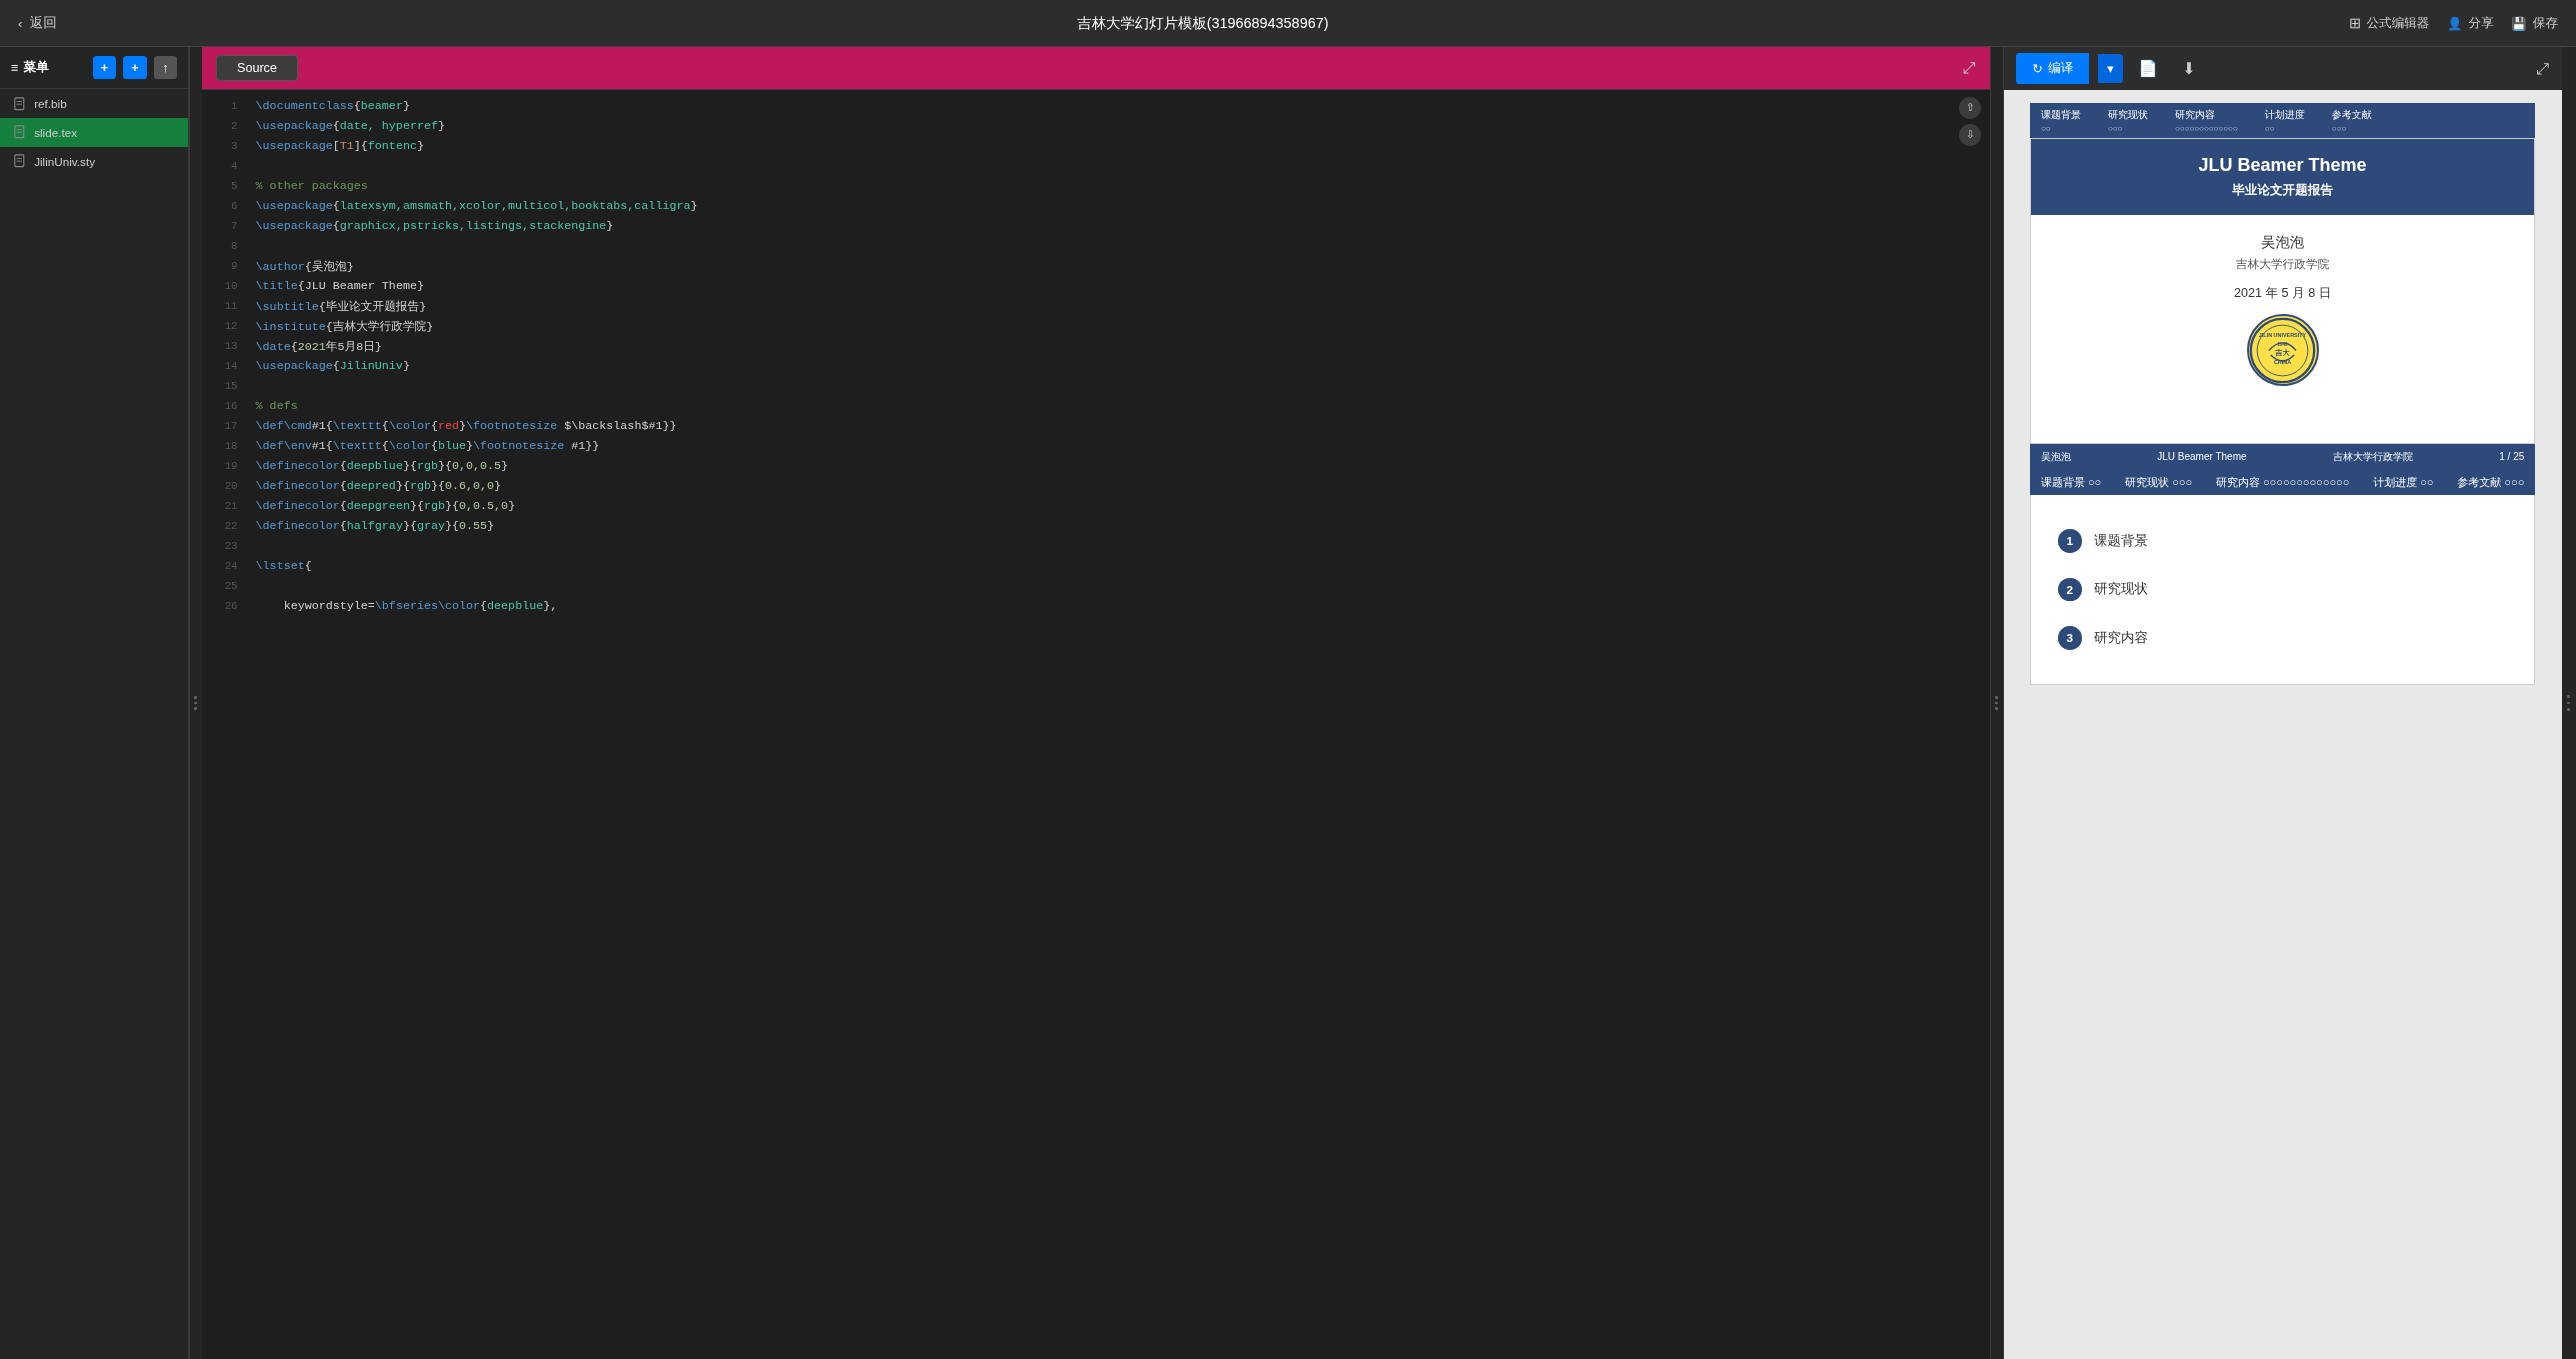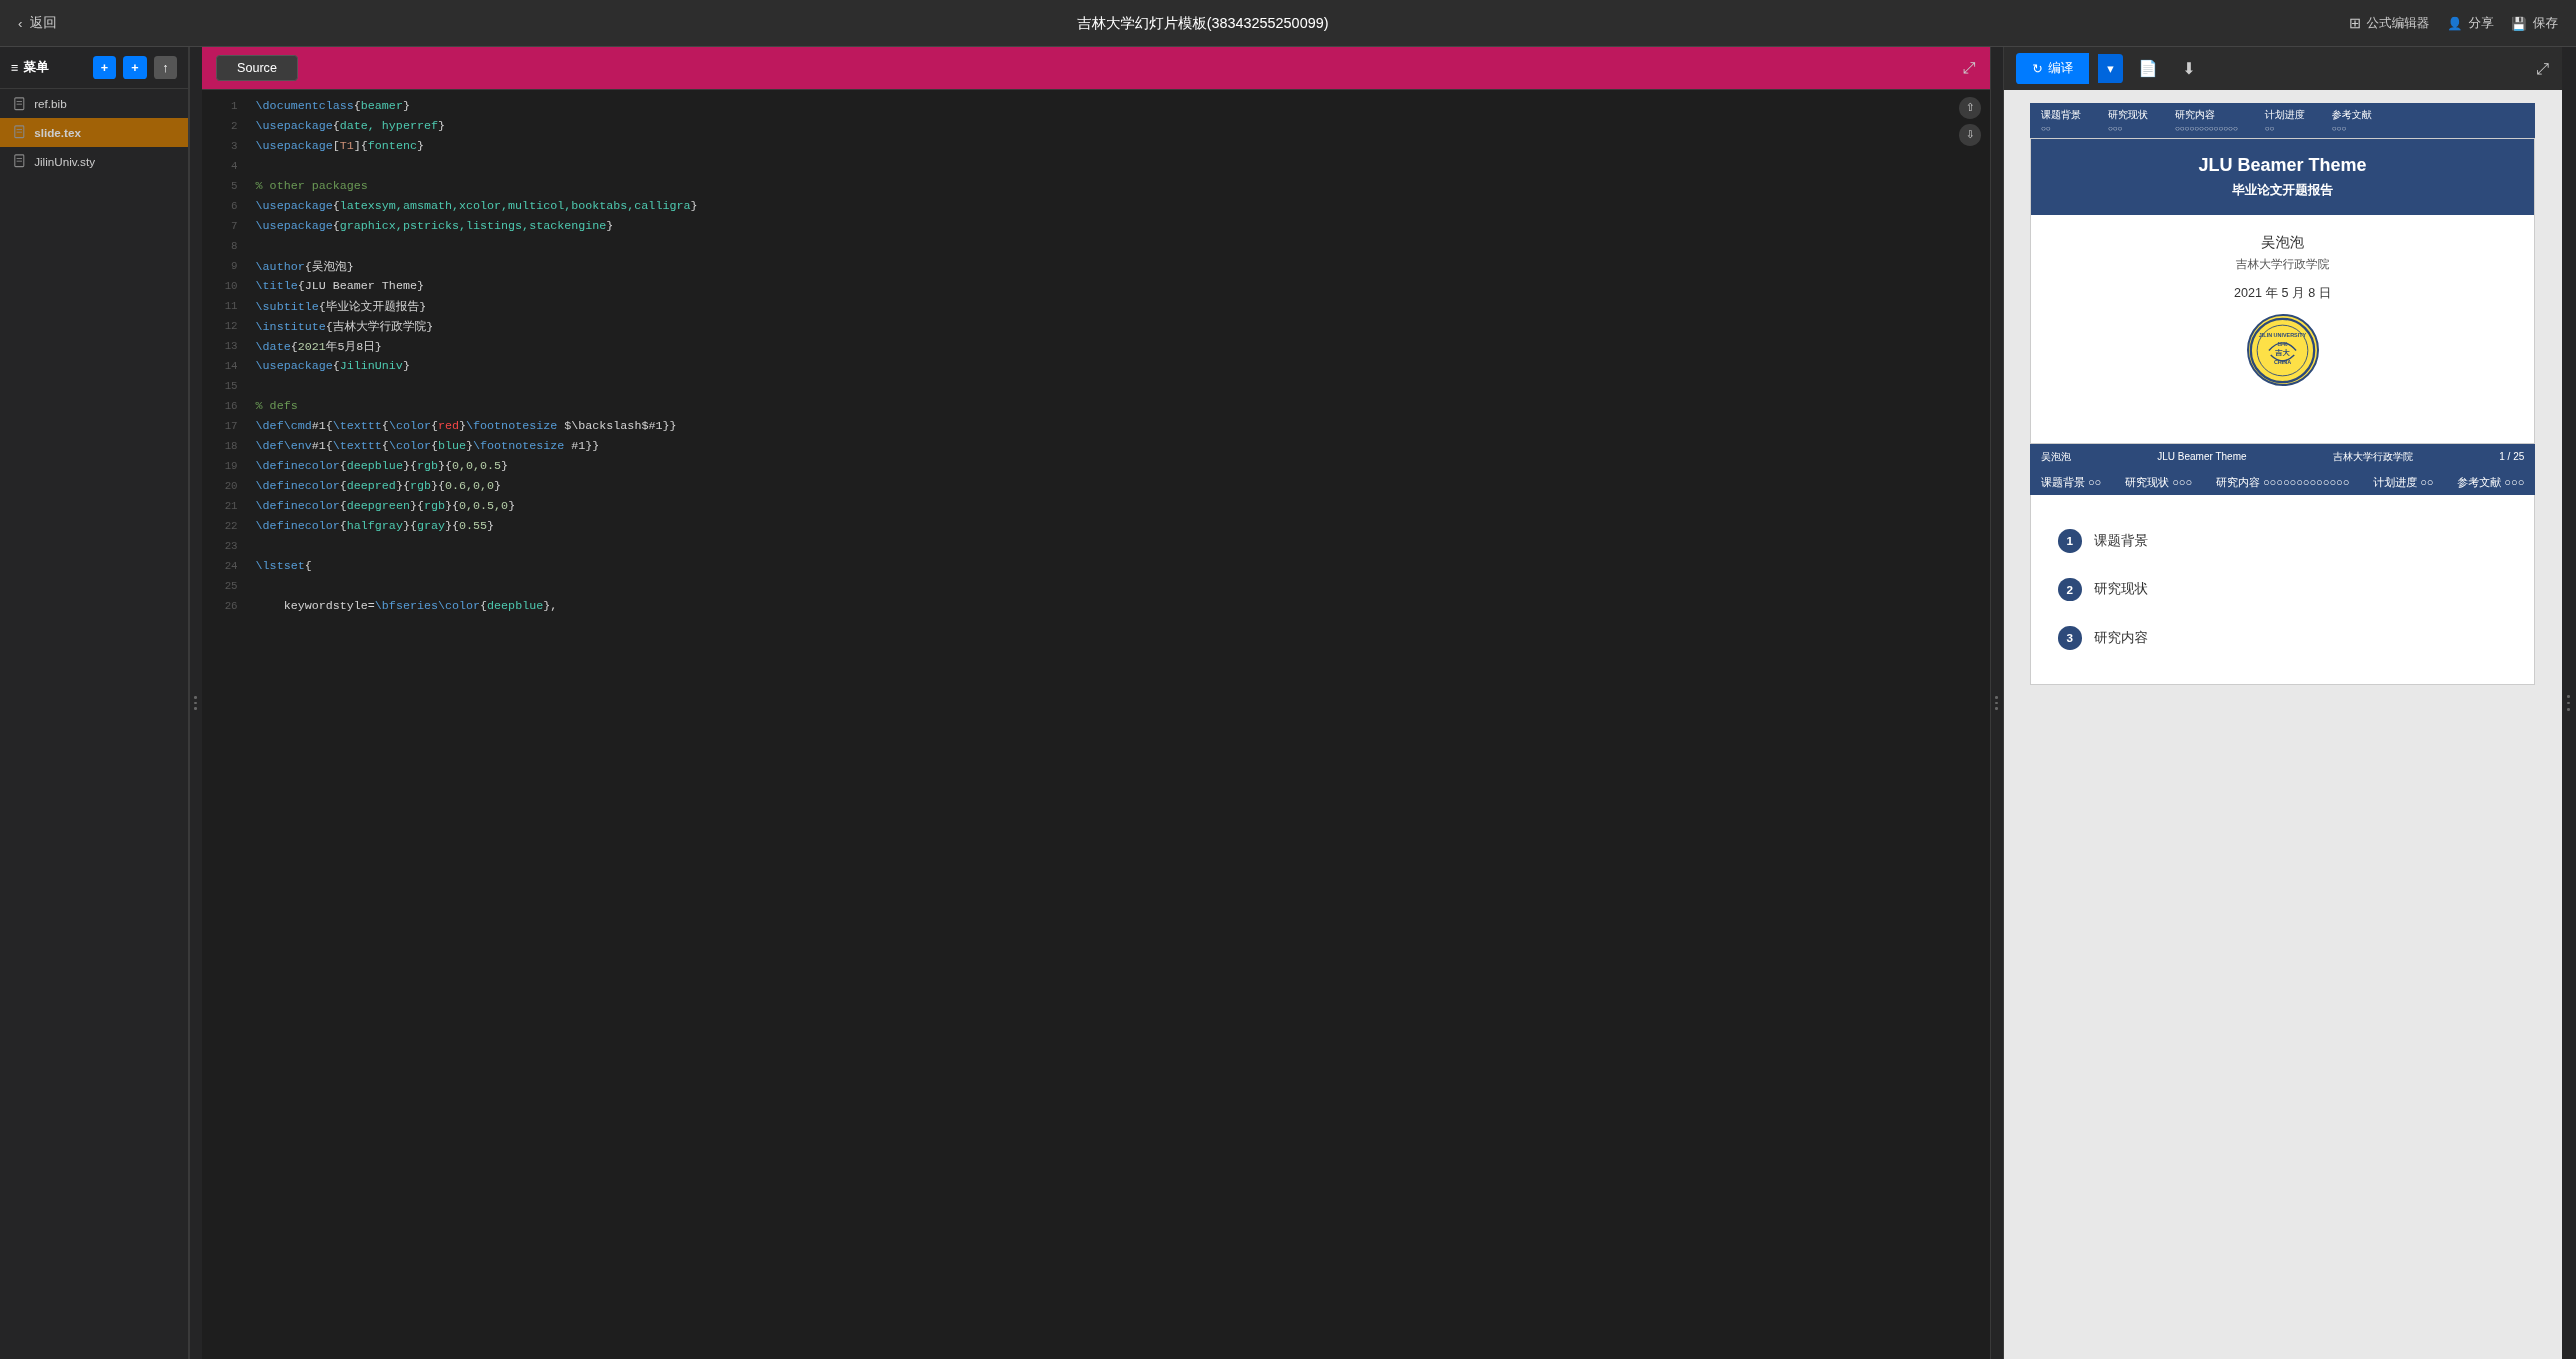--- a/index.html
+++ b/index.html
@@ -64,21 +64,21 @@
     }
     .sidebar-file {
       display: flex;
       align-items: center;
       gap: 7.2px;
       padding: 7.2px 12.6px;
       font-size: 11.7px;
       color: #ccc;
       cursor: pointer;
     }
-    .sidebar-file.active { background: #a16207; font-weight: bold; }
+    .sidebar-file.active { background: #15803d; }
     .sidebar-file .file-icon { width: 14.4px; height: 14.4px; flex-shrink: 0; }
     .sidebar-folder {
       display: flex;
       align-items: center;
       gap: 7.2px;
       padding: 7.2px 12.6px;
       font-size: 11.7px;
       color: #ccc;
       cursor: pointer;
     }
@@ -340,21 +340,21 @@
     .fold-handle span { width: 2.7px; height: 2.7px; background: #666; border-radius: 50%; display: block; }
   </style>
 </head>
 <body>
 
 <div class="topbar">
   <div class="topbar-left">
     <span>‹</span>
     <span>返回</span>
   </div>
-  <div style="color:#fff;font-size:14.4px;">吉林大学幻灯片模板(38343255250099)</div>
+  <div style="color:#fff;font-size:14.4px;">吉林大学幻灯片模板(31966894358967)</div>
   <div class="topbar-right">
     <div class="topbar-right-item">
       <span style="font-size:14.4px;">⊞</span>
       <span>公式编辑器</span>
     </div>
     <div class="topbar-right-item">
       <span>👤</span>
       <span>分享</span>
     </div>
     <div class="topbar-right-item">

